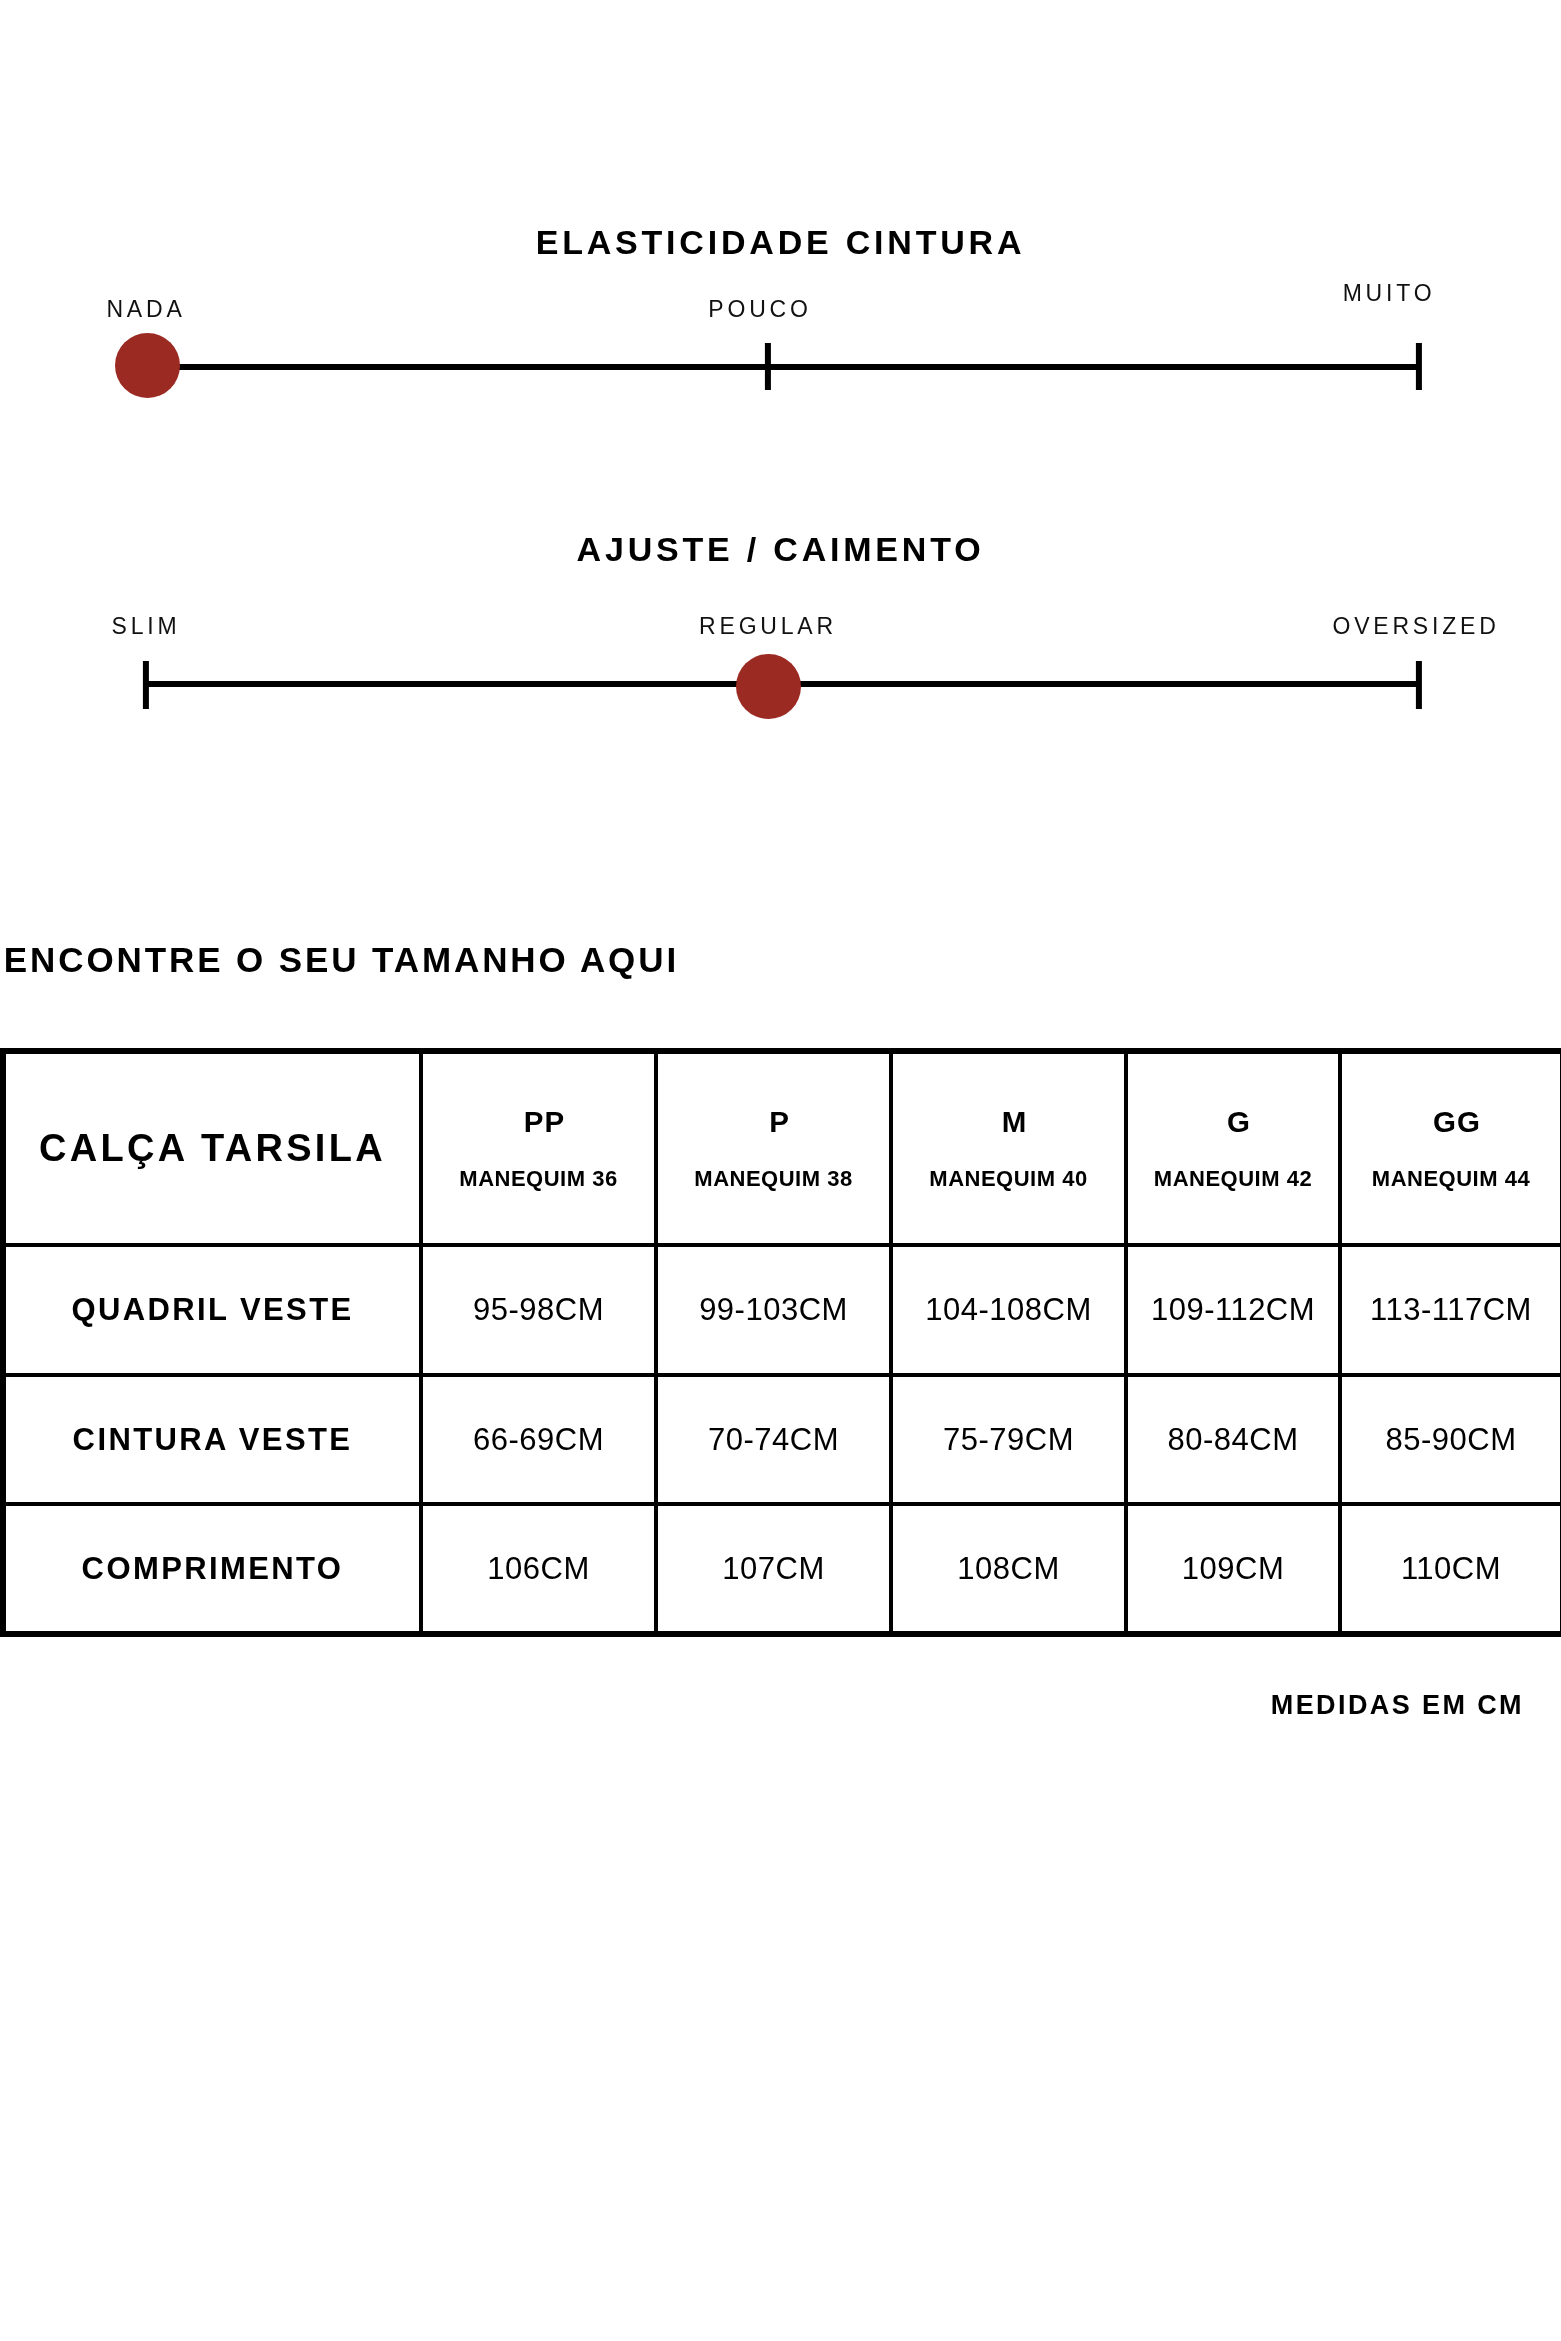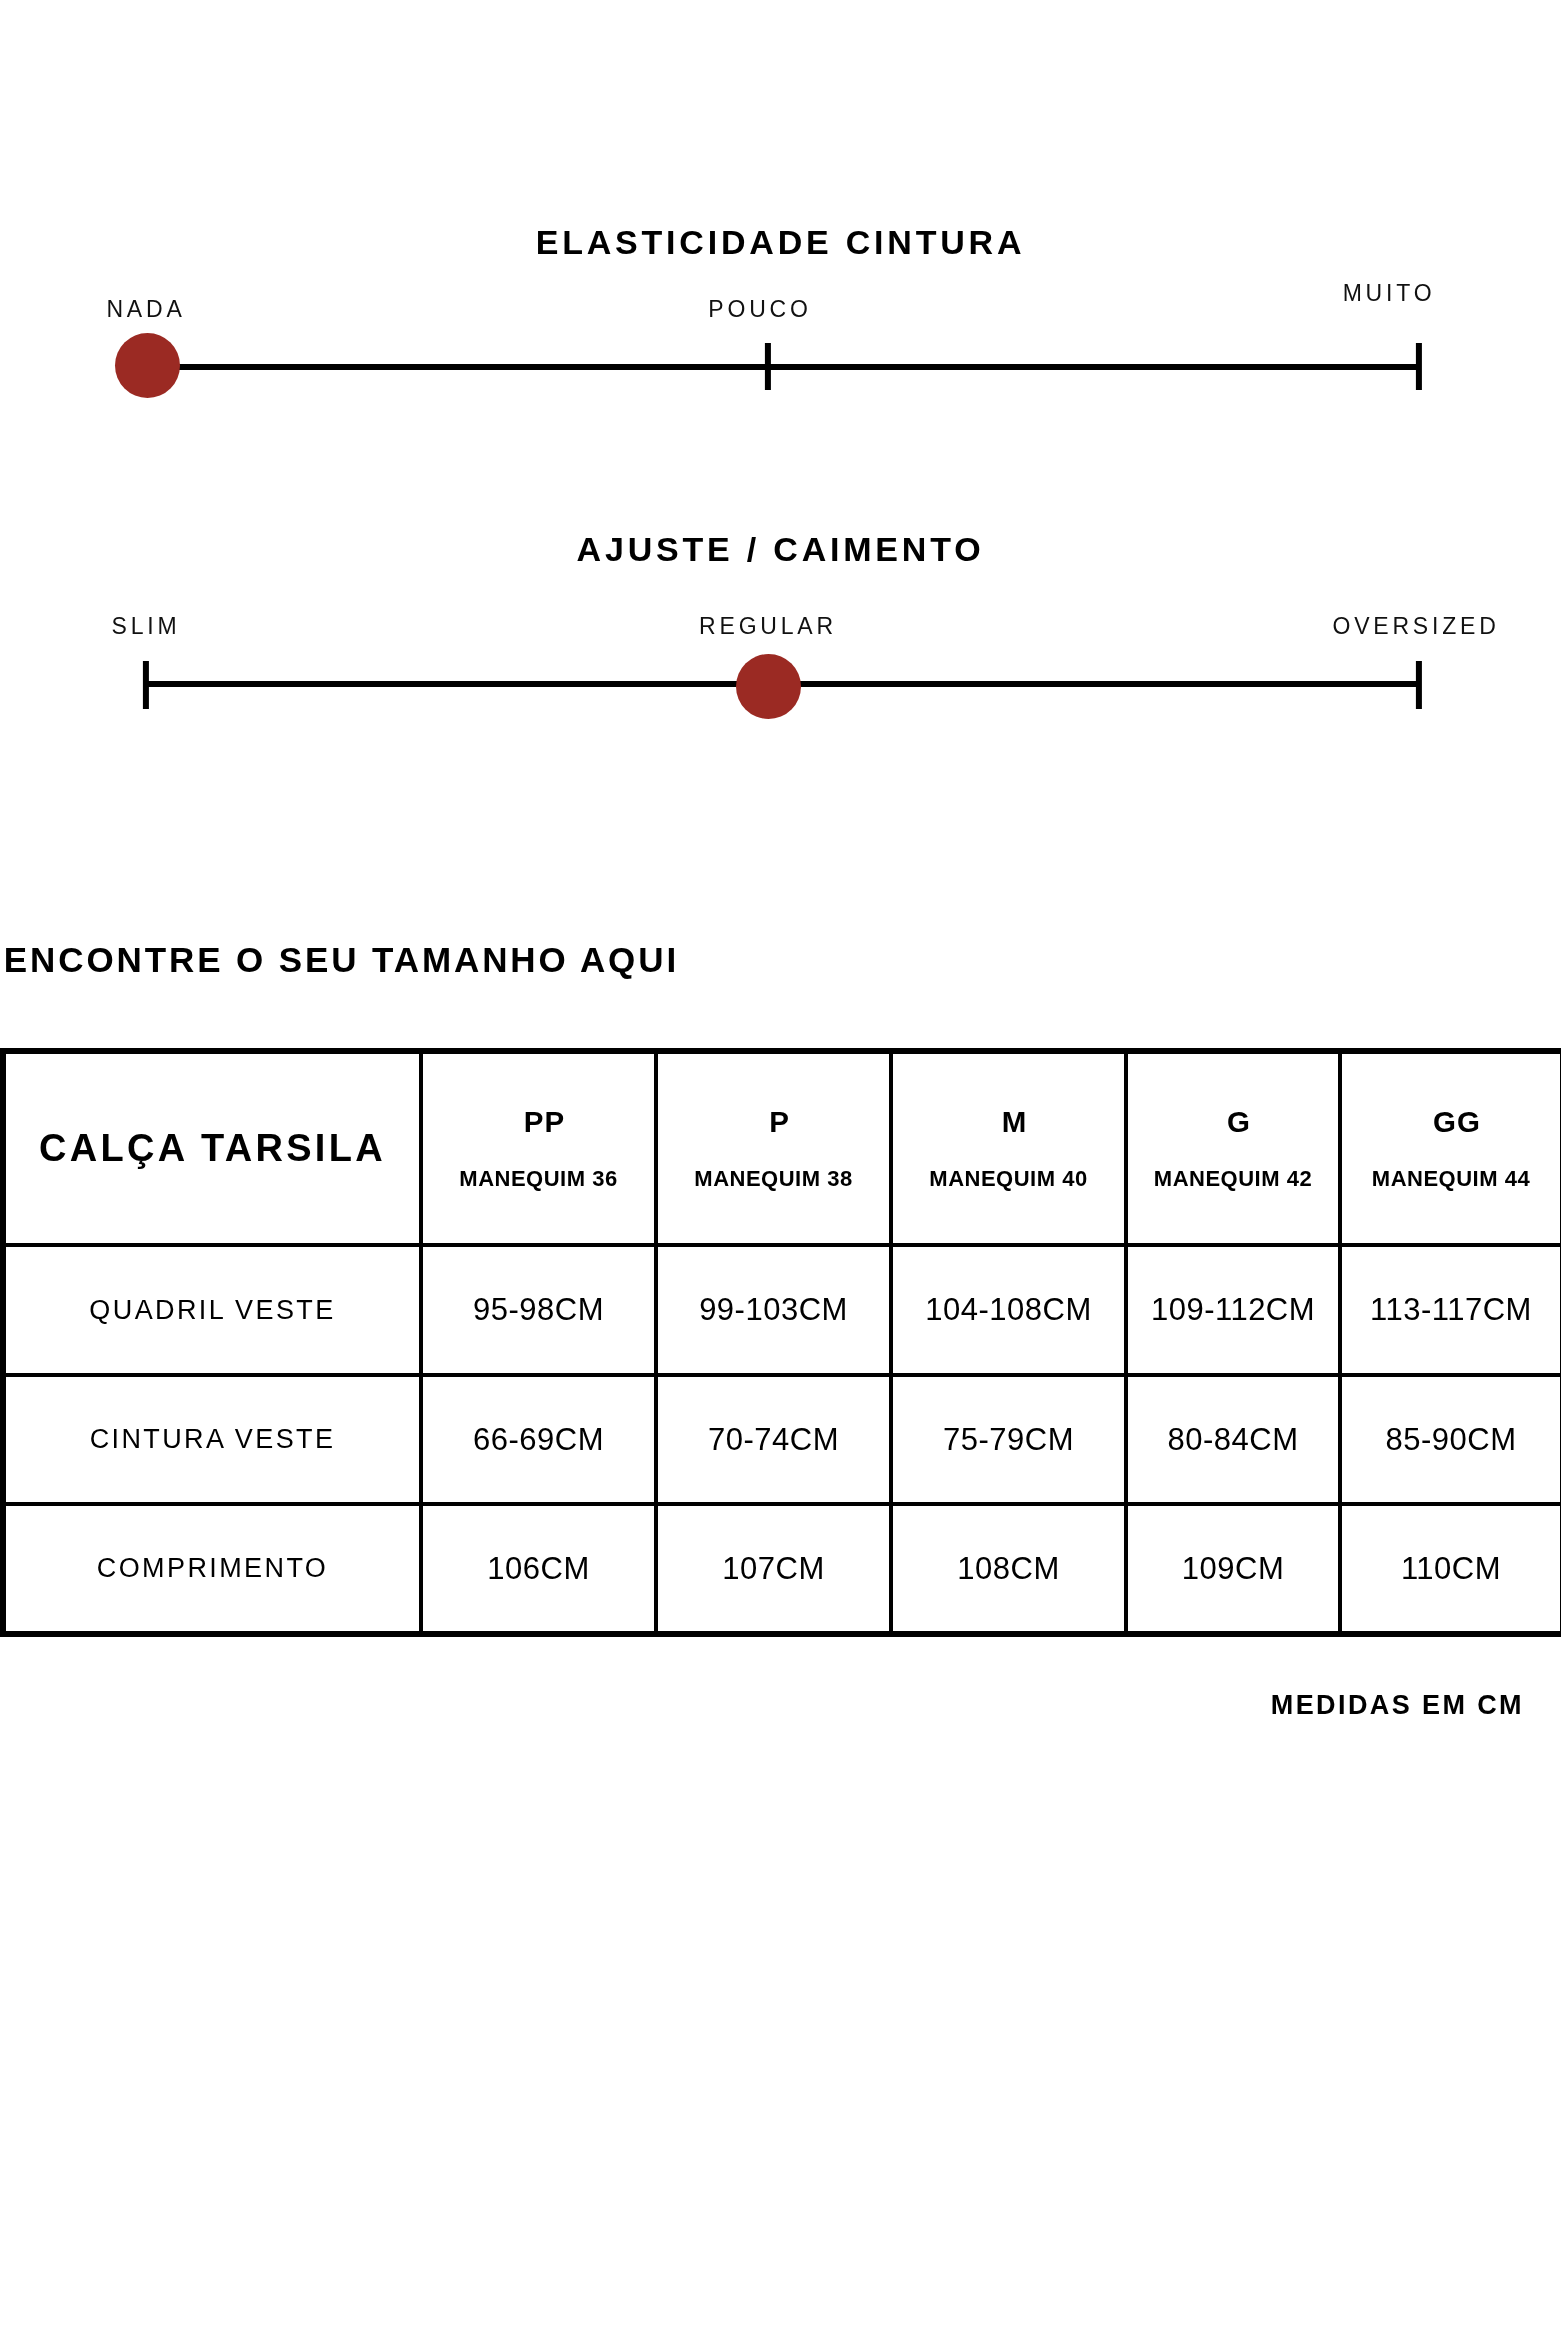--- a/index.html
+++ b/index.html
@@ -83,22 +83,22 @@
     padding-left: 12px;
   }
   .mannequin {
     margin-top: 27px;
     font-size: 22px;
     font-weight: 700;
     letter-spacing: 0.5px;
     white-space: nowrap;
   }
   .row-label {
-    font-size: 27px;
-    font-weight: 400;
+    font-size: 31px;
+    font-weight: 700;
     letter-spacing: 2.4px;
     white-space: nowrap;
   }
   .cell-value {
     font-size: 31px;
     font-weight: 400;
     letter-spacing: 0.5px;
     white-space: nowrap;
   }
   .units-note {

